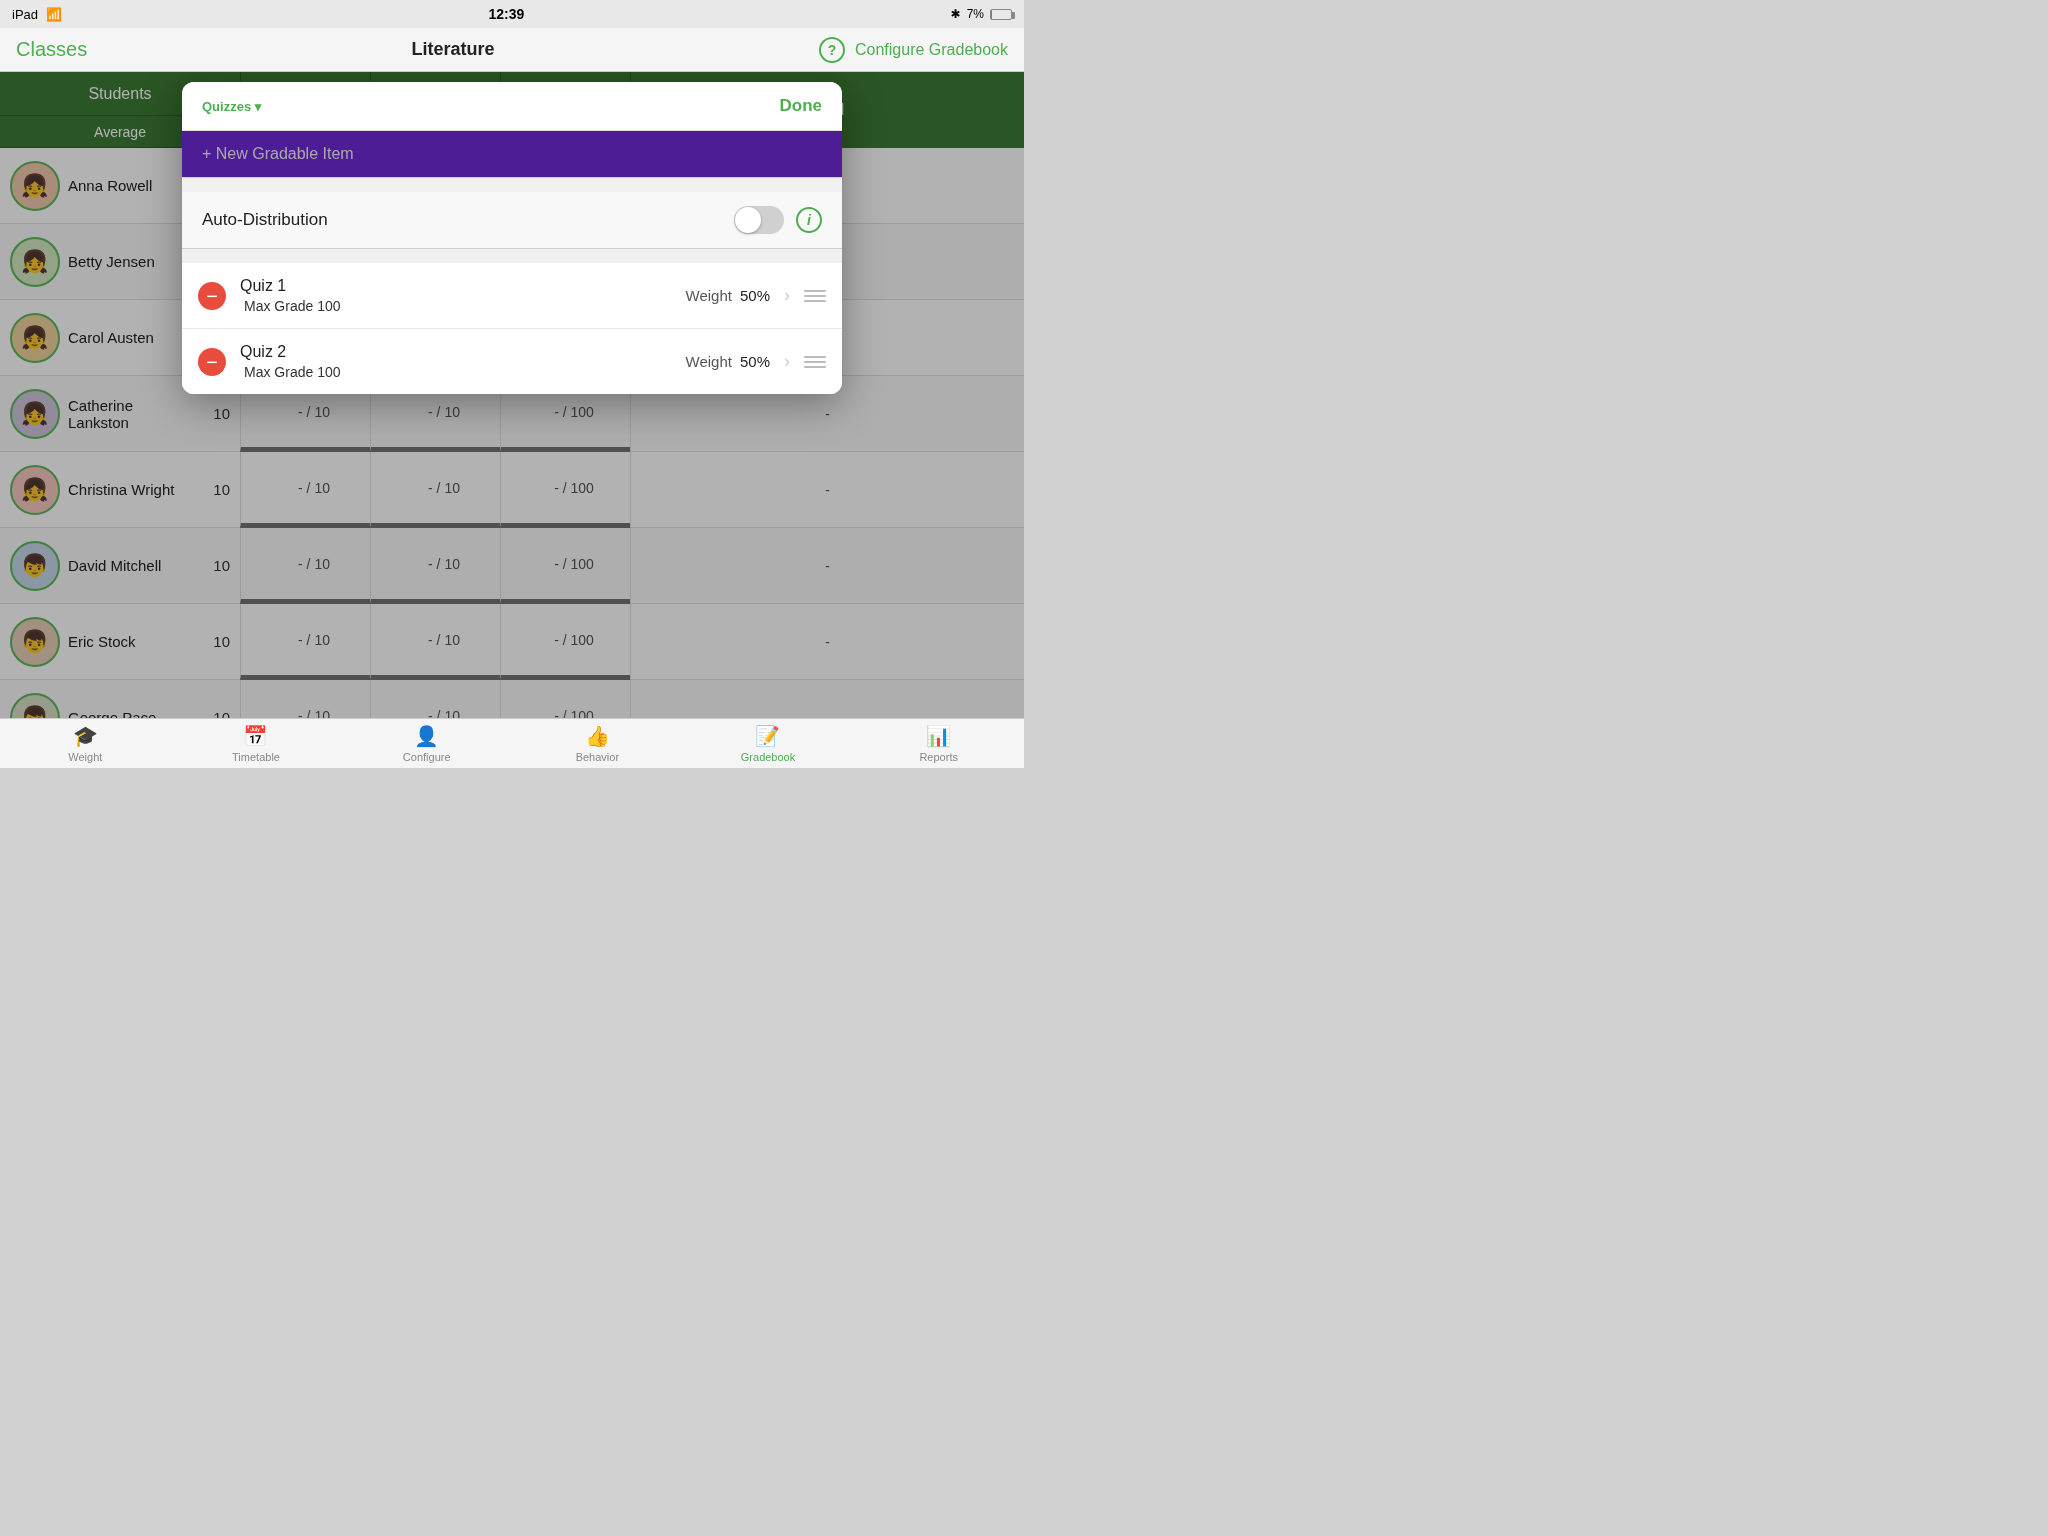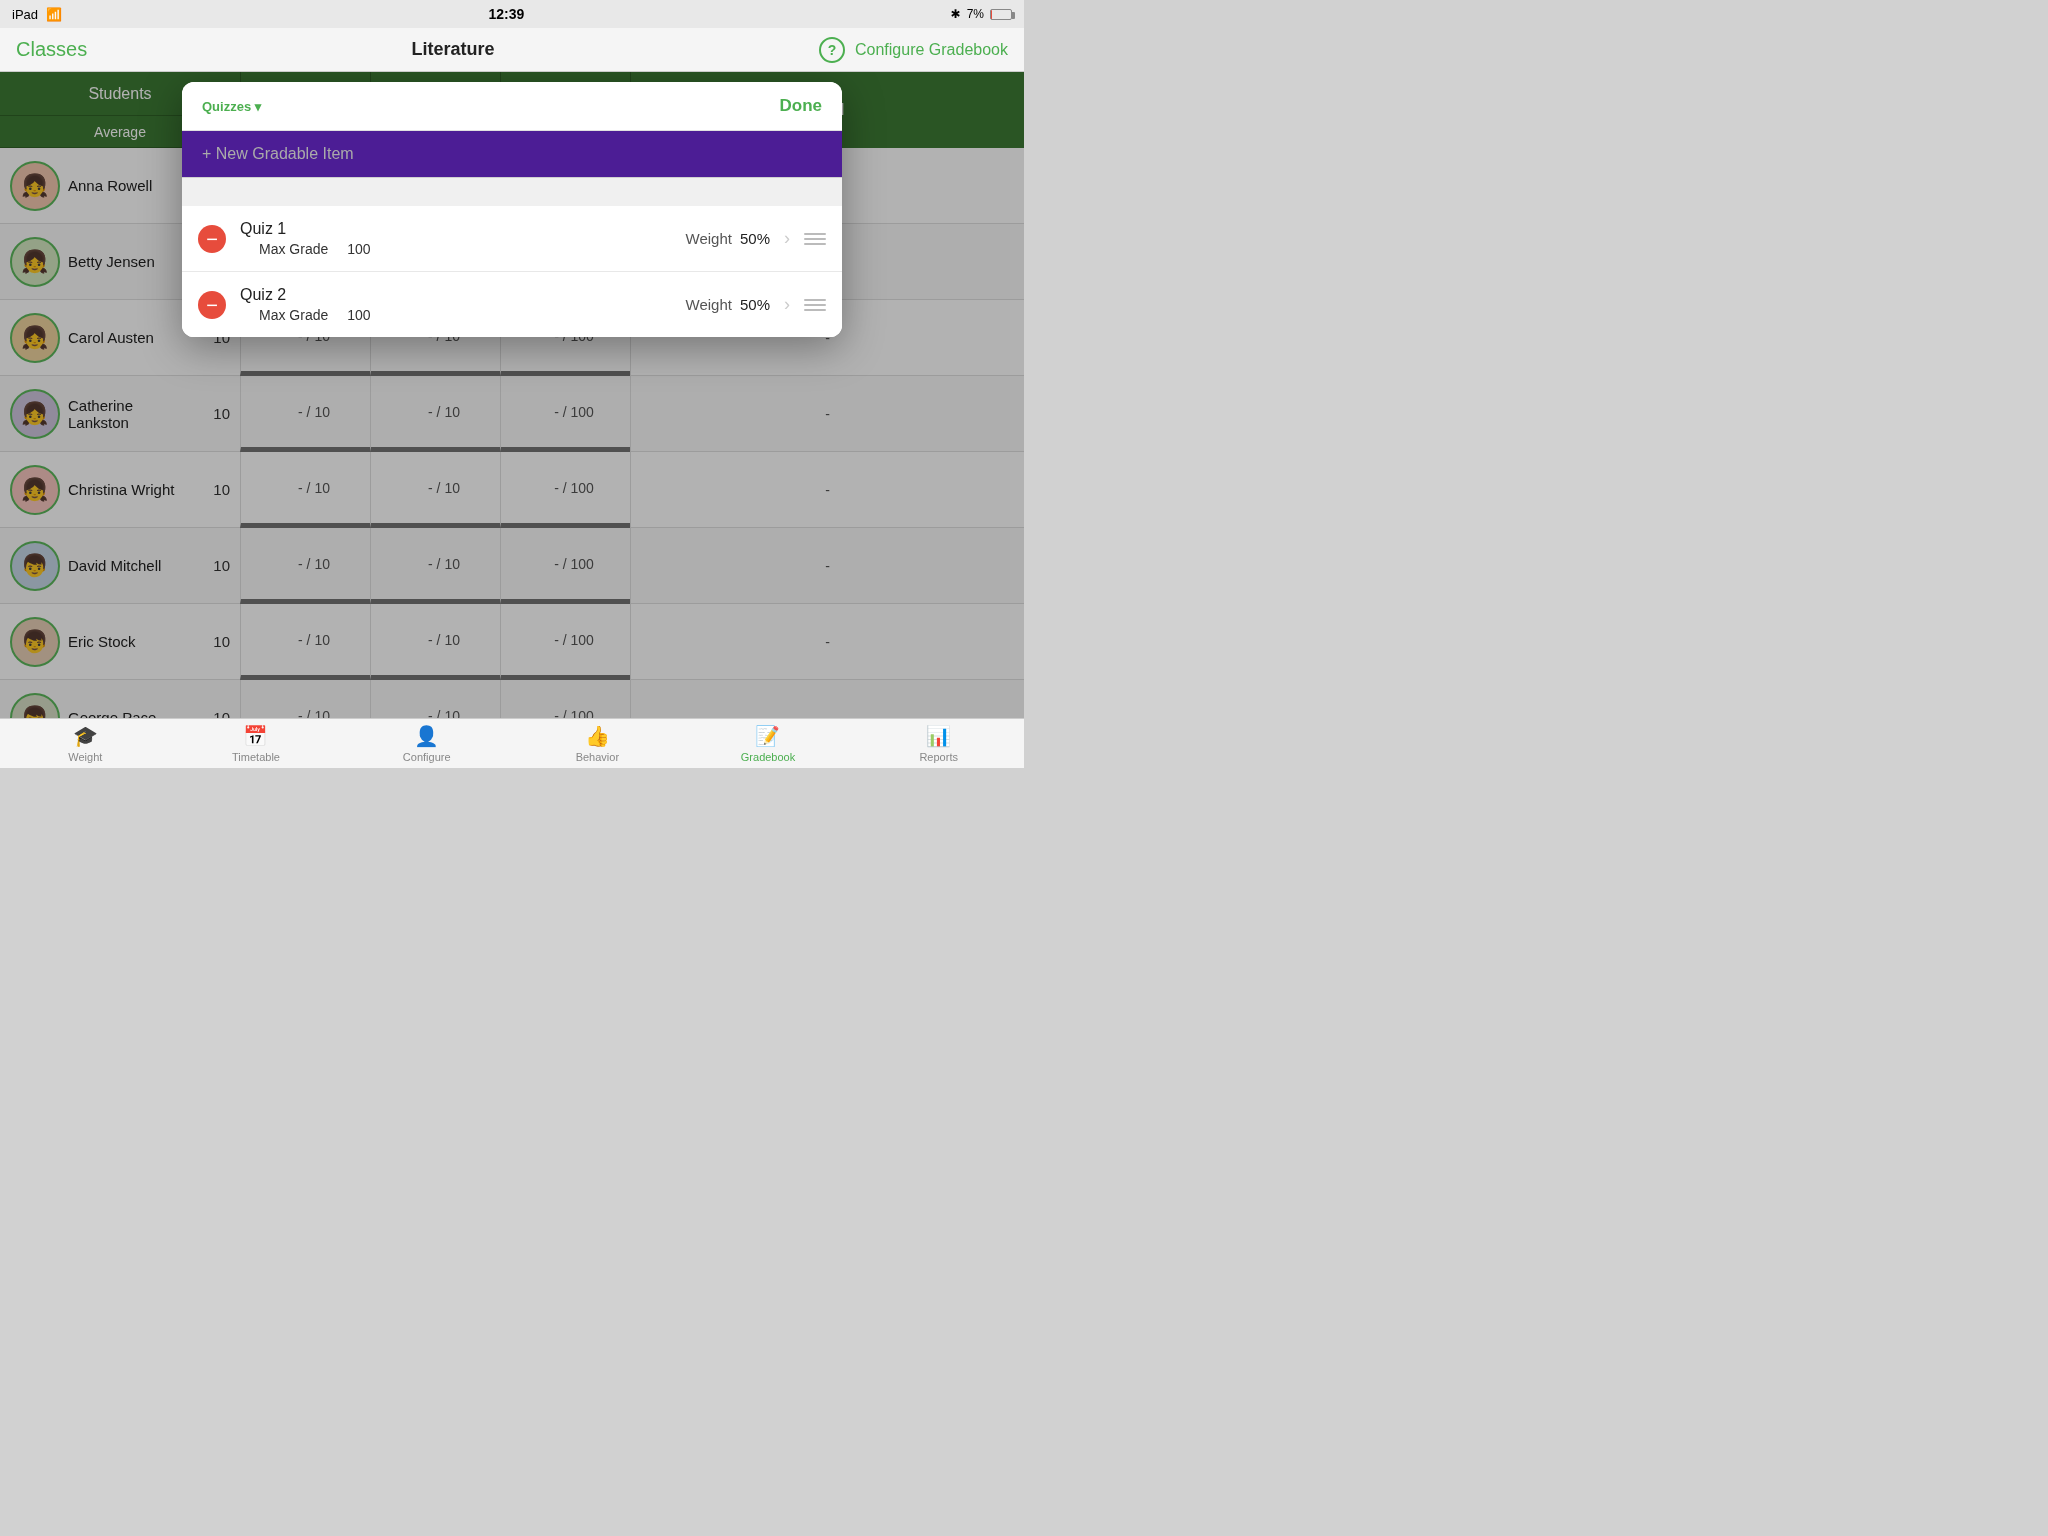--- a/index.html
+++ b/index.html
@@ -365,21 +365,21 @@
       color: #222;
       font-weight: 400;
       margin-bottom: 3px;
     }
     .quiz-maxgrade {
       font-size: 14px;
       color: #888;
     }
     .quiz-maxgrade span {
       color: #333;
-      margin-left: 19px;
+      margin-left: 4px;
     }
     .quiz-weight {
       display: flex;
       align-items: center;
       gap: 8px;
       color: #555;
       font-size: 15px;
     }
     .quiz-weight-pct {
       color: #222;
@@ -593,20 +593,29 @@
         <button class="modal-title-btn">Quizzes ▾</button>
         <button class="modal-done-btn">Done</button>
       </div>
 
       <div class="new-item-section">
         <button class="new-item-btn">+ New Gradable Item</button>
       </div>
 
       <div style="height:14px;background:#f0f0f0;"></div>
 
+      <div class="auto-dist-section">
+        <span class="auto-dist-label">Auto-Distribution</span>
+        <div class="auto-dist-right">
+          <div class="toggle-switch">
+            <div class="toggle-thumb"></div>
+          </div>
+          <div class="info-icon">i</div>
+        </div>
+      </div>
 
       <div style="height:14px;background:#f0f0f0;"></div>
 
       <div class="quiz-items-section">
 
         <div class="quiz-item">
           <div class="delete-btn">−</div>
           <div class="quiz-info">
             <div class="quiz-name">Quiz 1</div>
             <div class="quiz-maxgrade">

